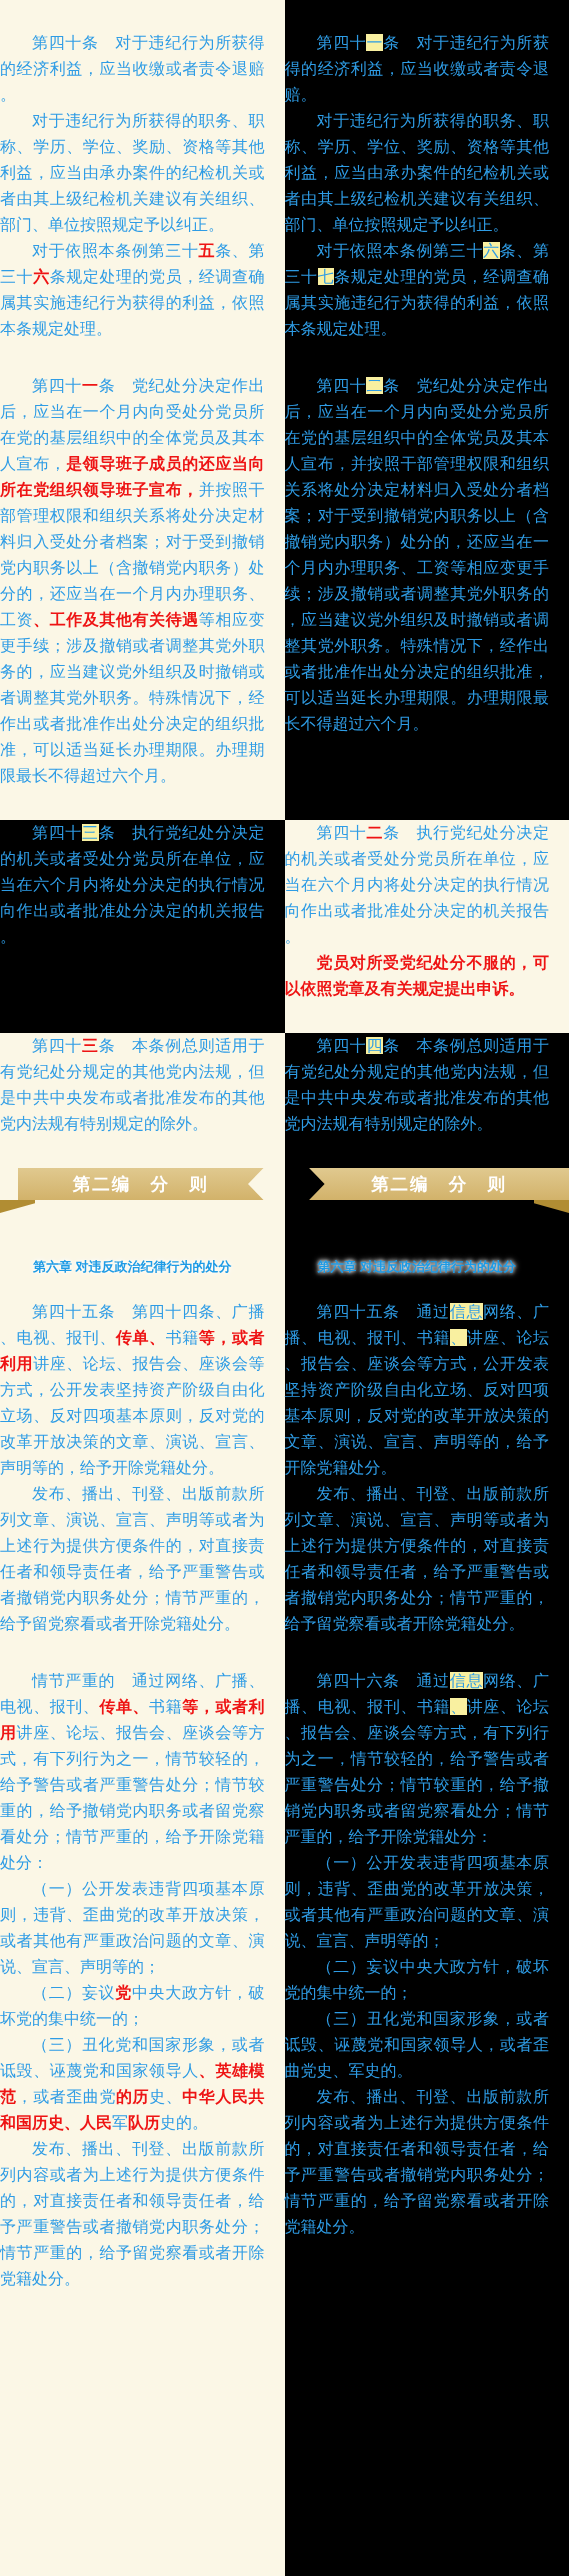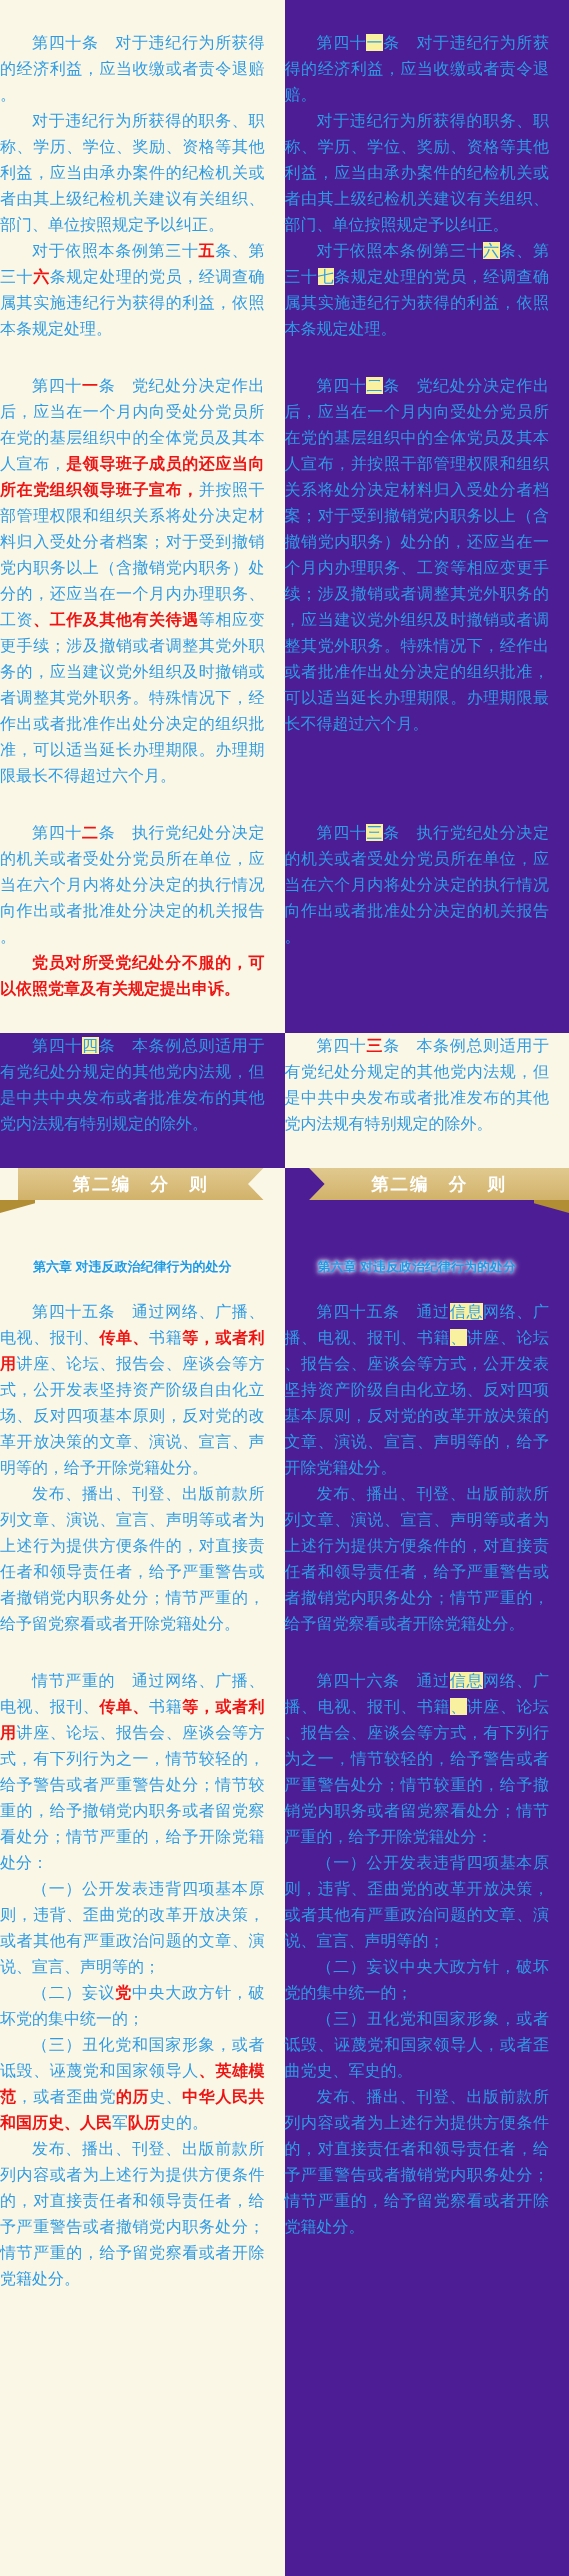--- a/index.html
+++ b/index.html
@@ -7,21 +7,21 @@
     width:569px;
     min-height:2576px;
     display:flex;
     flex-direction:column;
     font-family:"Liberation Sans",sans-serif;
   }
   .row{display:grid;grid-template-columns:1fr 1fr;}
   .row.last{flex:1;}
   .cell{padding-right:20px;}
   .cell.l{background:#FBF7E6;}
-  .cell.r{background:#4c1d95;}
+  .cell.r{background:#000000;}
   .row.first .cell{padding-top:30px;}
   .row.last .cell{padding-bottom:91px;}
   .article{margin-bottom:31px;}
   p.para{
     margin:0;
     font-size:16px;
     line-height:26px;
     color:#2E9CE5;
     text-align:justify;
     text-indent:2em;
@@ -81,42 +81,42 @@
         </div>
     </div>
     <div class="cell r">
       <div class="article">
           <p class="para"><span class="seg-n">第四十</span><span class="seg-h">二</span><span class="seg-n">条　党纪处分决定作出后，应当在一个月内向受处分党员所在党的基层组织中的全体党员及其本人宣布，并按照干部管理权限和组织关系将处分决定材料归入受处分者档案；对于受到撤销党内职务以上（含撤销党内职务）处分的，还应当在一个月内办理职务、工资等相应变更手续；涉及撤销或者调整其党外职务的，应当建议党外组织及时撤销或者调整其党外职务。特殊情况下，经作出或者批准作出处分决定的组织批准，可以适当延长办理期限。办理期限最长不得超过六个月。</span></p>
         </div>
     </div>
   </div>
 
   <div class="row">
+    <div class="cell r">
+      <div class="article">
+          <p class="para"><span class="seg-n">第四十</span><span class="seg-h">三</span><span class="seg-n">条　执行党纪处分决定的机关或者受处分党员所在单位，应当在六个月内将处分决定的执行情况向作出或者批准处分决定的机关报告。</span></p>
+        </div>
+    </div>
     <div class="cell l">
       <div class="article">
           <p class="para"><span class="seg-n">第四十</span><span class="seg-a">二</span><span class="seg-n">条　执行党纪处分决定的机关或者受处分党员所在单位，应当在六个月内将处分决定的执行情况向作出或者批准处分决定的机关报告。</span></p>
           <p class="para"><span class="seg-a">党员对所受党纪处分不服的，可以依照党章及有关规定提出申诉。</span></p>
         </div>
     </div>
-    <div class="cell r">
-      <div class="article">
-          <p class="para"><span class="seg-n">第四十</span><span class="seg-h">三</span><span class="seg-n">条　执行党纪处分决定的机关或者受处分党员所在单位，应当在六个月内将处分决定的执行情况向作出或者批准处分决定的机关报告。</span></p>
-        </div>
-    </div>
   </div>
 
   <div class="row">
+    <div class="cell l">
+      <div class="article">
+          <p class="para"><span class="seg-n">第四十</span><span class="seg-a">三</span><span class="seg-n">条　本条例总则适用于有党纪处分规定的其他党内法规，但是中共中央发布或者批准发布的其他党内法规有特别规定的除外。</span></p>
+        </div>
+    </div>
     <div class="cell r">
       <div class="article">
           <p class="para"><span class="seg-n">第四十</span><span class="seg-h">四</span><span class="seg-n">条　本条例总则适用于有党纪处分规定的其他党内法规，但是中共中央发布或者批准发布的其他党内法规有特别规定的除外。</span></p>
-        </div>
-    </div>
-    <div class="cell l">
-      <div class="article">
-          <p class="para"><span class="seg-n">第四十</span><span class="seg-a">三</span><span class="seg-n">条　本条例总则适用于有党纪处分规定的其他党内法规，但是中共中央发布或者批准发布的其他党内法规有特别规定的除外。</span></p>
         </div>
     </div>
   </div>
 
   <div class="row ribbon-row">
     <div class="cell l">
       <div class="ribbon lft">
         <div class="band">
           <span>第二编　分　则</span>
         </div>
@@ -142,21 +142,21 @@
     </div>
   </div>
 
   <div class="row">
     <div class="cell r"></div>
   </div>
 
   <div class="row">
     <div class="cell l">
       <div class="article">
-          <p class="para"><span class="seg-n">第四十五条　通过网络、广播、电视、报刊、</span><span class="seg-a">传单、</span><span class="seg-n">书籍</span><span class="seg-a">等，或者利用</span><span class="seg-n">讲座、论坛、报告会、座谈会等方式，公开发表坚持资产阶级自由化立场、反对四项基本原则，反对党的改革开放决策的文章、演说、宣言、声明等的，给予开除党籍处分。</span></p>
+          <p class="para"><span class="seg-n">第四十五条　第四十四条、广播、电视、报刊、</span><span class="seg-a">传单、</span><span class="seg-n">书籍</span><span class="seg-a">等，或者利用</span><span class="seg-n">讲座、论坛、报告会、座谈会等方式，公开发表坚持资产阶级自由化立场、反对四项基本原则，反对党的改革开放决策的文章、演说、宣言、声明等的，给予开除党籍处分。</span></p>
           <p class="para"><span class="seg-n">发布、播出、刊登、出版前款所列文章、演说、宣言、声明等或者为上述行为提供方便条件的，对直接责任者和领导责任者，给予严重警告或者撤销党内职务处分；情节严重的，给予留党察看或者开除党籍处分。</span></p>
         </div>
     </div>
     <div class="cell r">
       <div class="article">
           <p class="para"><span class="seg-n">第四十五条　通过</span><span class="seg-h">信息</span><span class="seg-n">网络、广播、电视、报刊、书籍</span><span class="seg-h">、</span><span class="seg-n">讲座、论坛、报告会、座谈会等方式，公开发表坚持资产阶级自由化立场、反对四项基本原则，反对党的改革开放决策的文章、演说、宣言、声明等的，给予开除党籍处分。</span></p>
           <p class="para"><span class="seg-n">发布、播出、刊登、出版前款所列文章、演说、宣言、声明等或者为上述行为提供方便条件的，对直接责任者和领导责任者，给予严重警告或者撤销党内职务处分；情节严重的，给予留党察看或者开除党籍处分。</span></p>
         </div>
     </div>
   </div>

